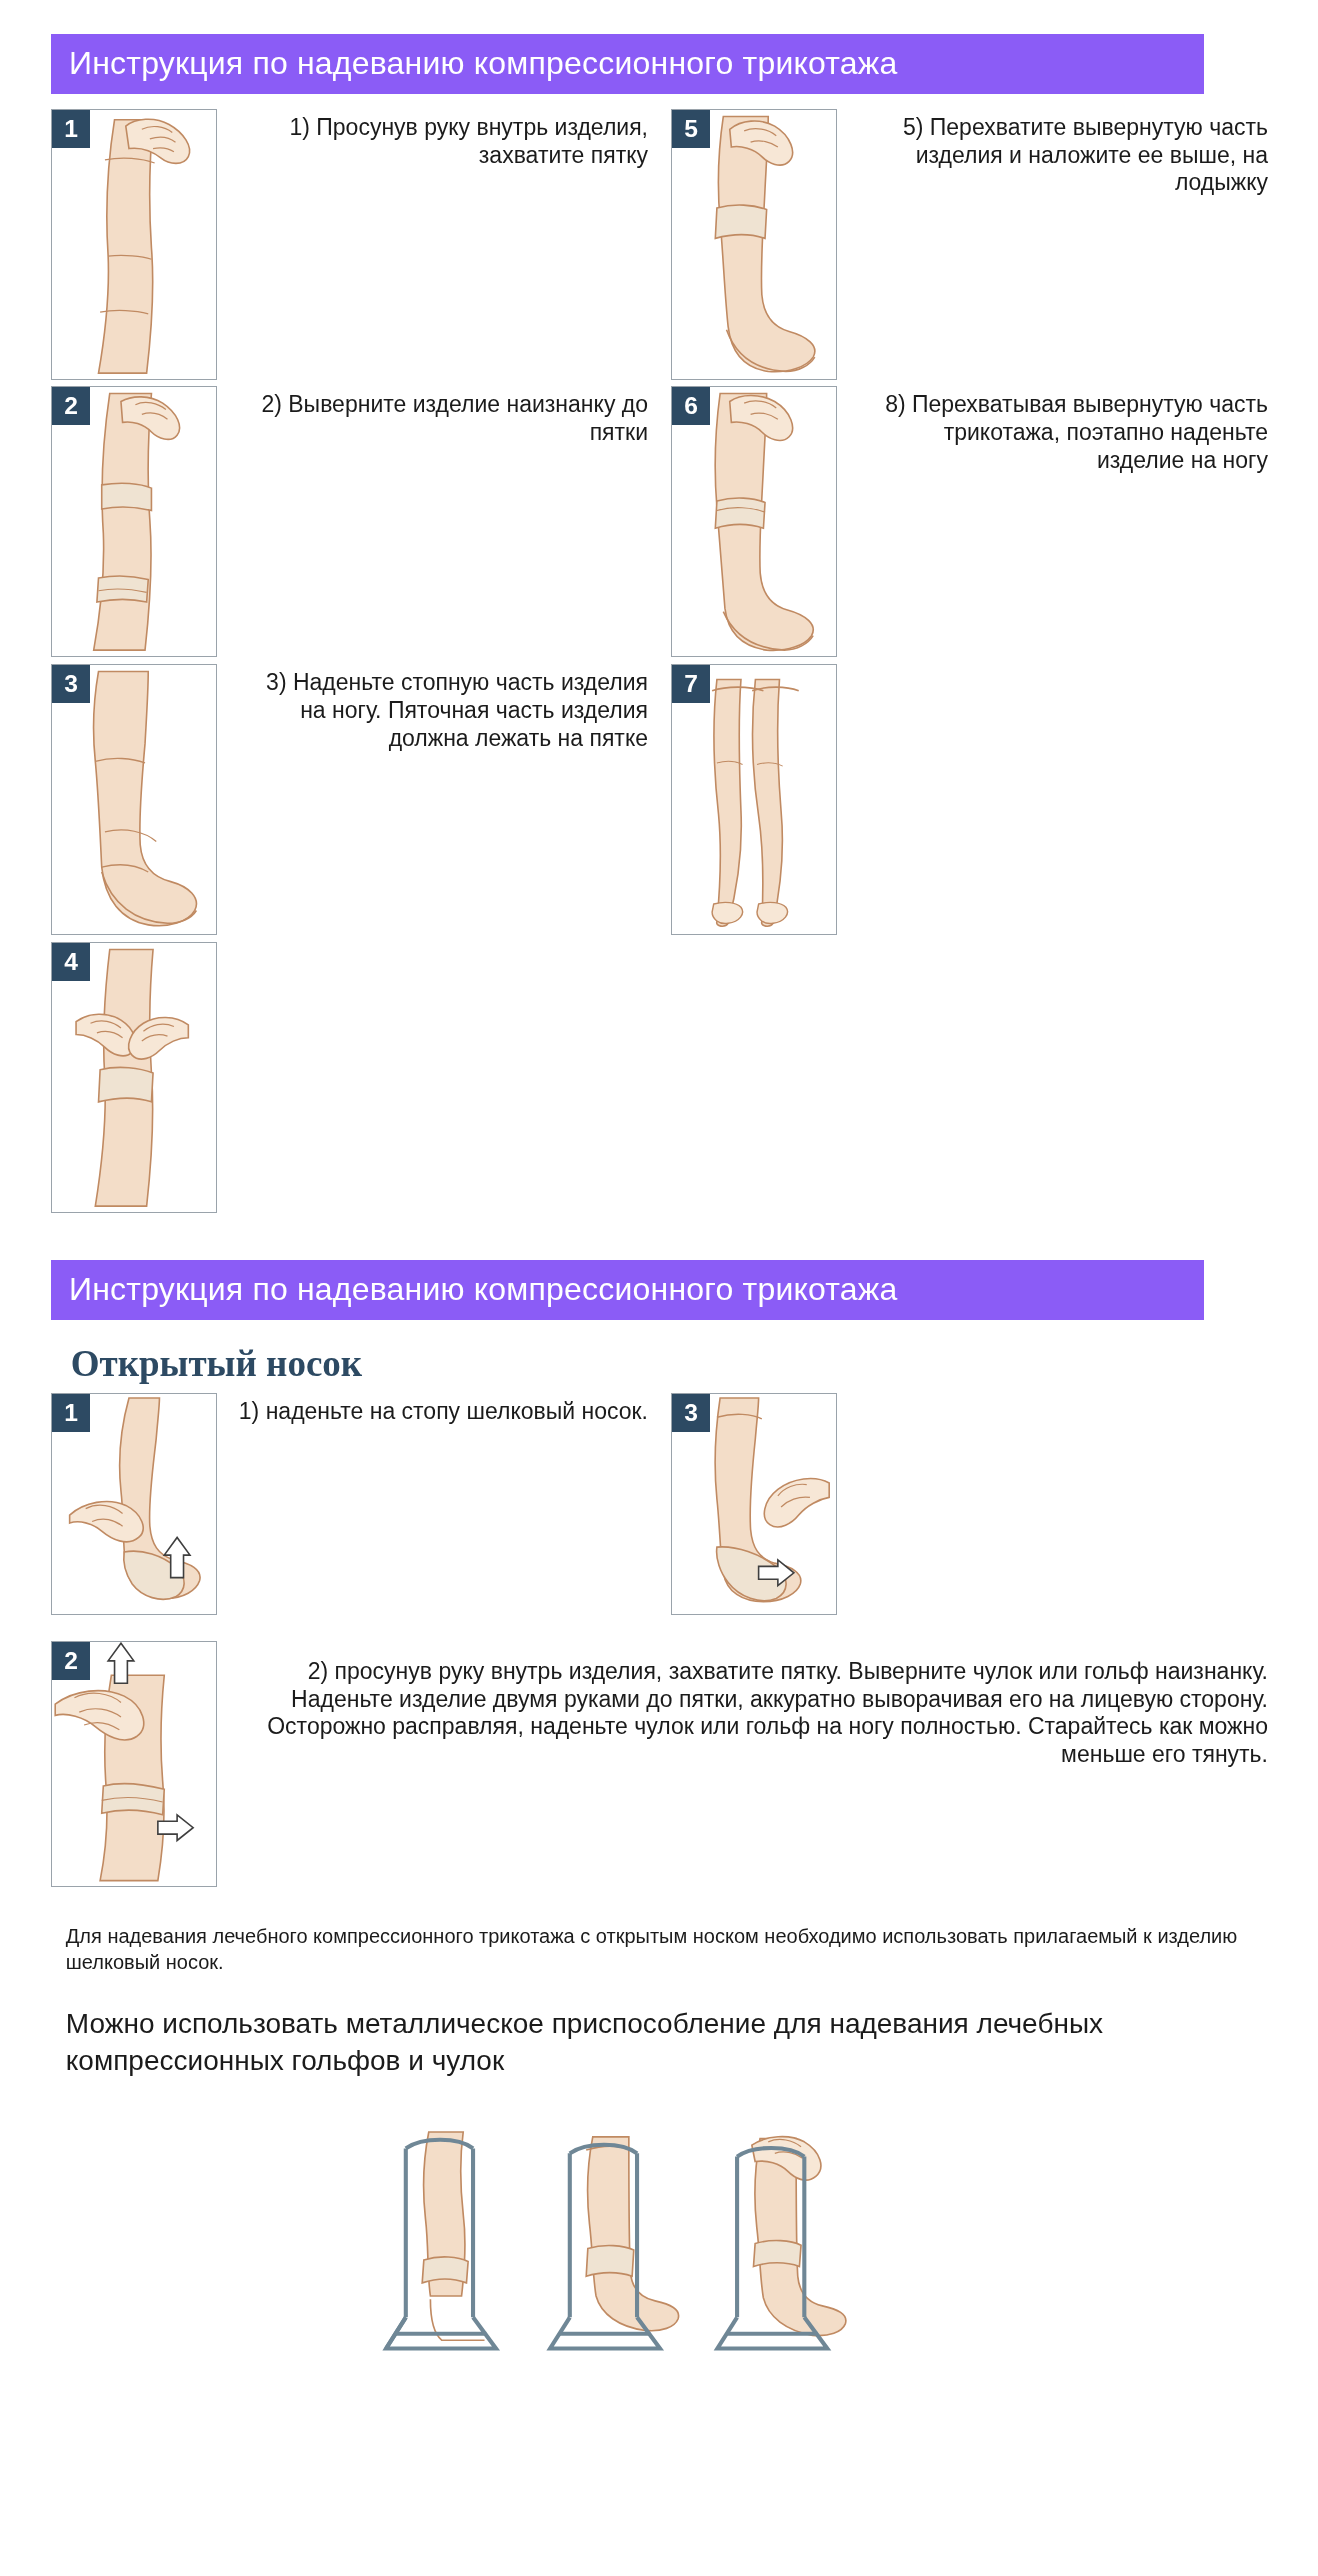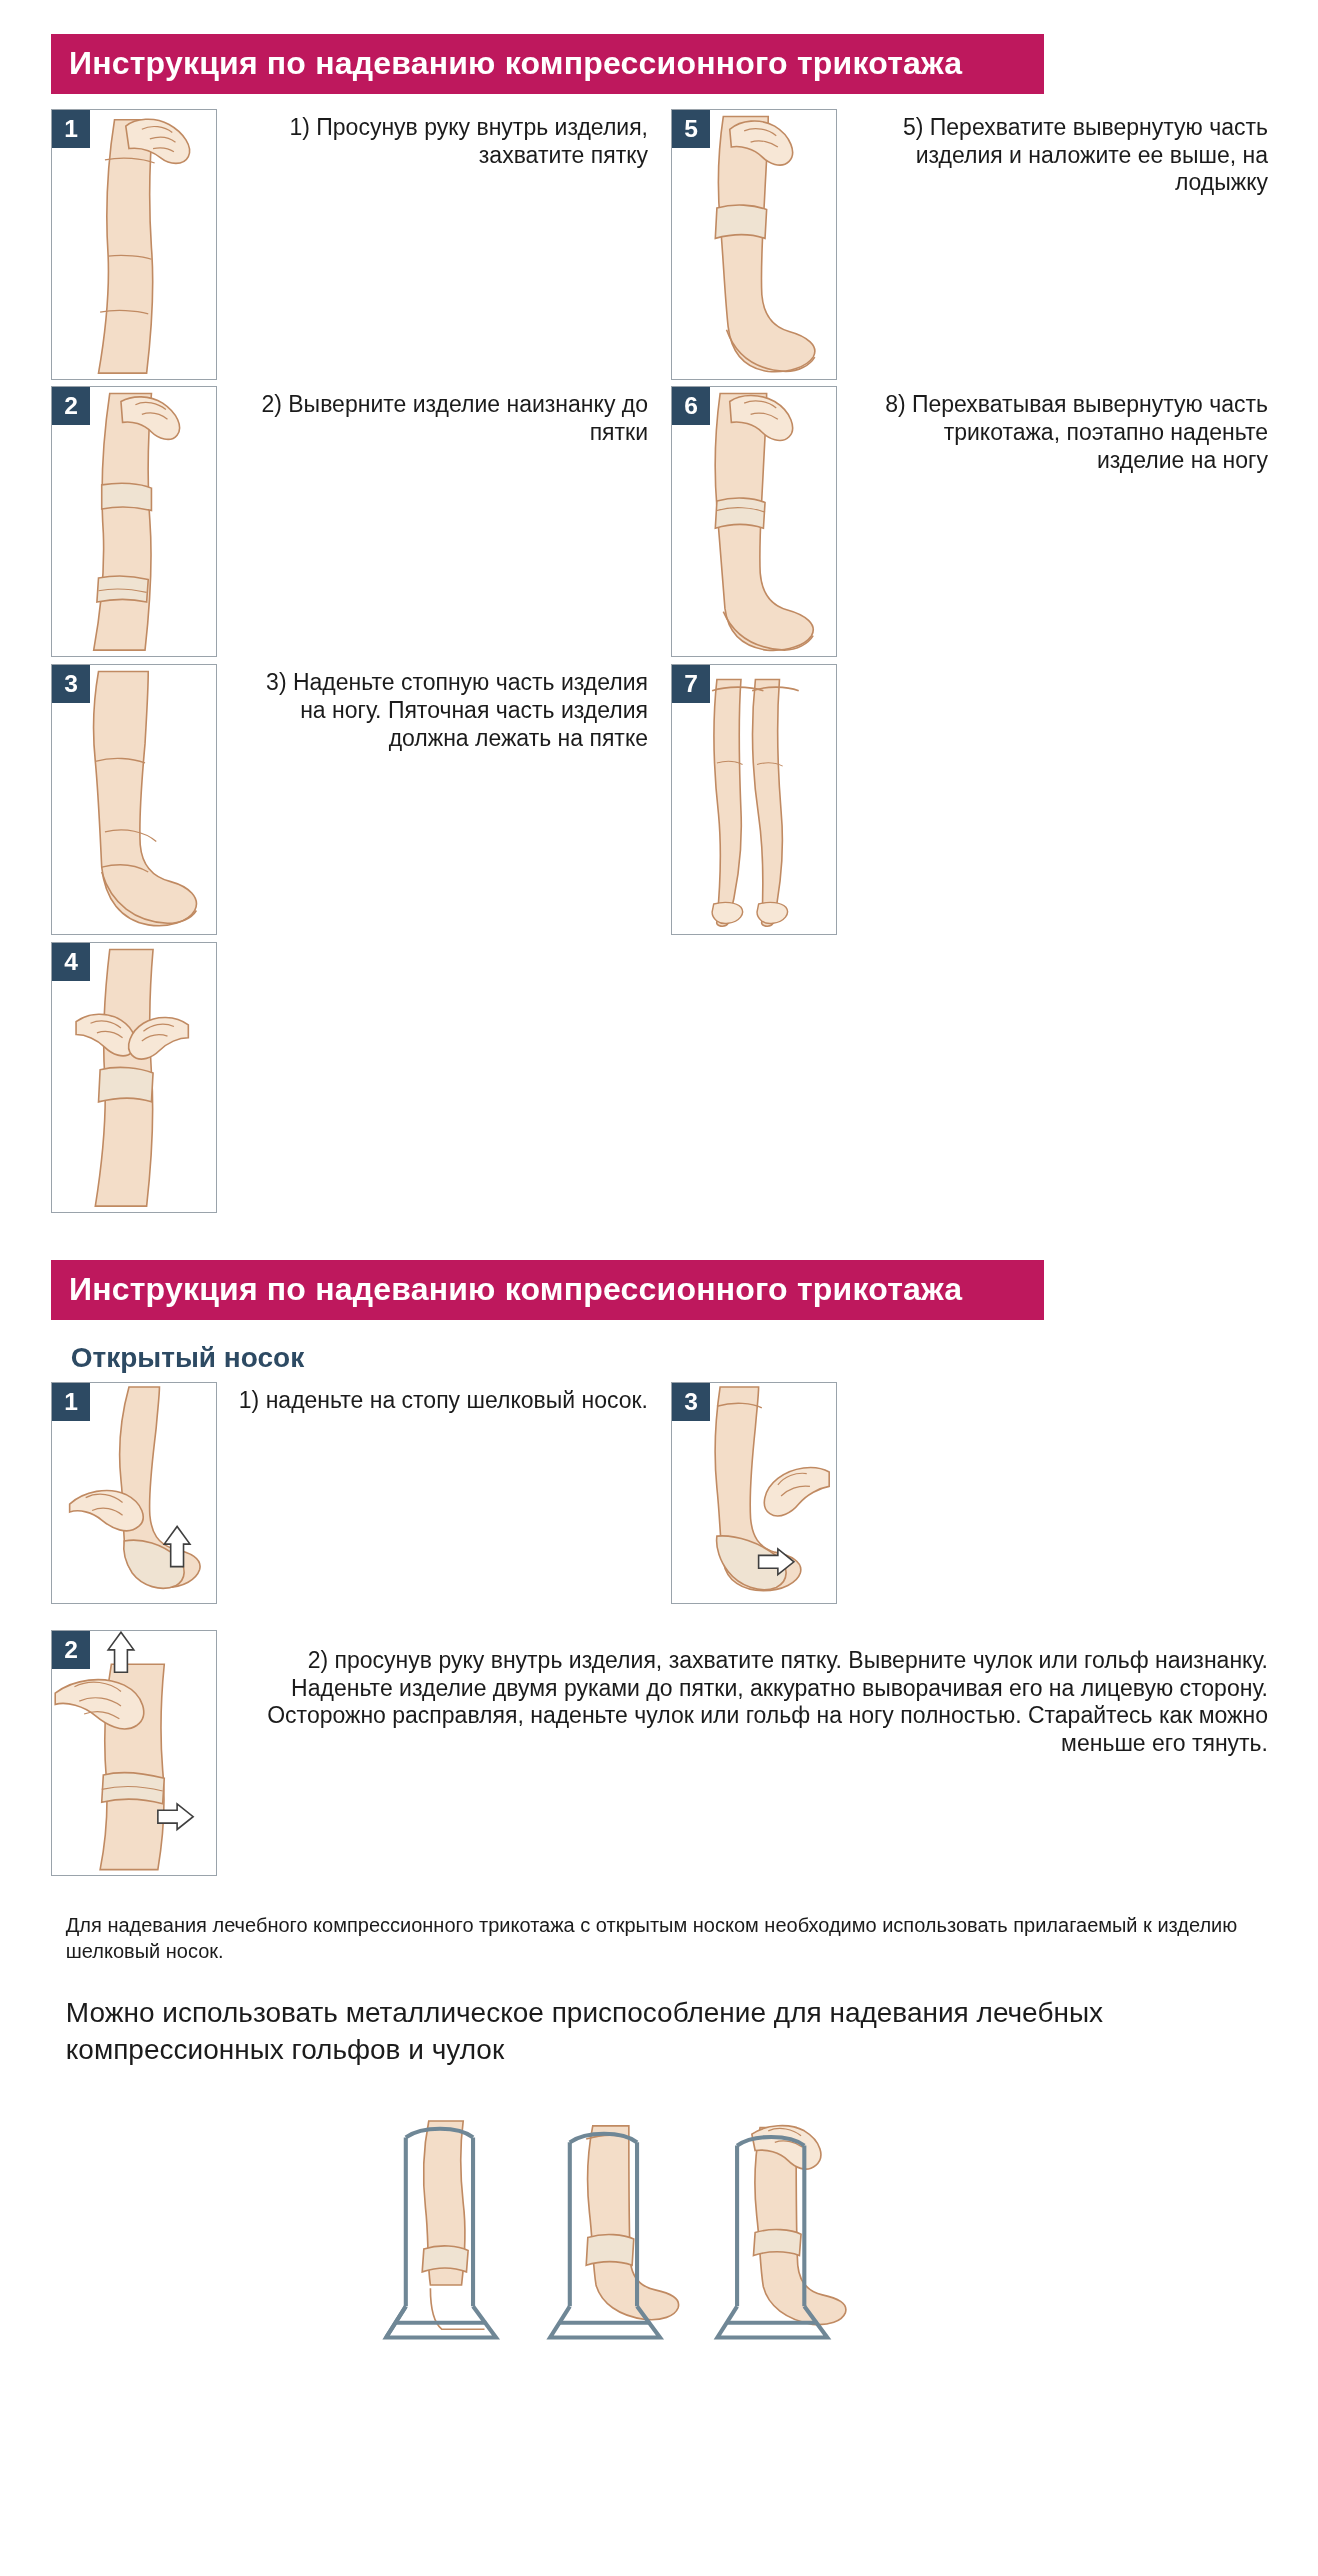--- a/index.html
+++ b/index.html
@@ -17,38 +17,39 @@
   .page {
     position: relative;
     width: 1319px;
     min-height: 2576px;
     box-sizing: border-box;
     padding: 34px 51px 33px 51px;
   }
 
   
   .title-bar {
-    background: #be185d;
+    background: #8b5cf6;
     color: #ffffff;
     font-size: 32px;
-    font-weight: bold;
+    font-weight: normal;
     letter-spacing: 0.2px;
     padding: 10.7px 18px 12.3px 18px;
     box-sizing: border-box;
-    width: 993px;
+    width: 1153px;
   }
   .title-bar.second {
     margin-top: 43px;
   }
 
   .subtitle {
     color: #2d4a63;
-    font-size: 28px;
+    font-size: 37px;
     font-weight: bold;
     margin: 21.3px 0 8.2px 19.7px;
+    font-family: Liberation Serif, serif;
   }
 
   
   .steps {
     display: block;
     position: relative;
     margin-top: 14.8px;
   }
   .col-wrap {
     display: flex;

